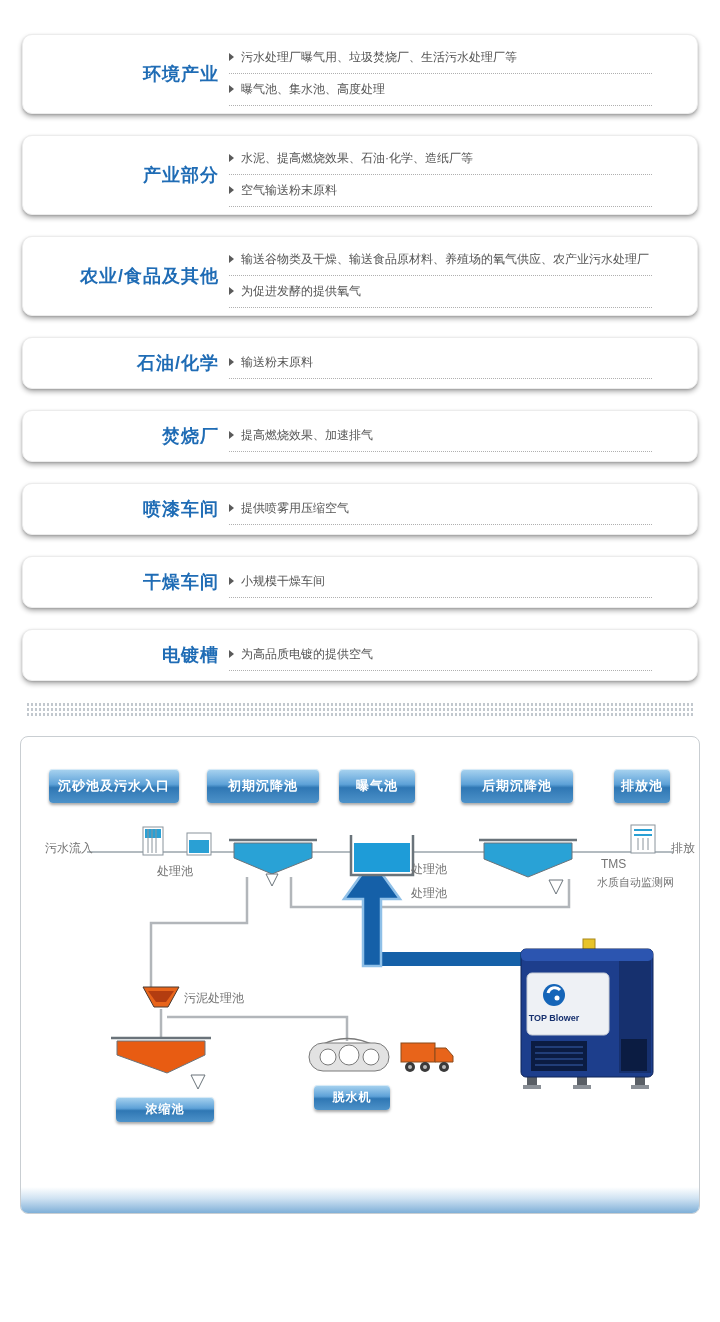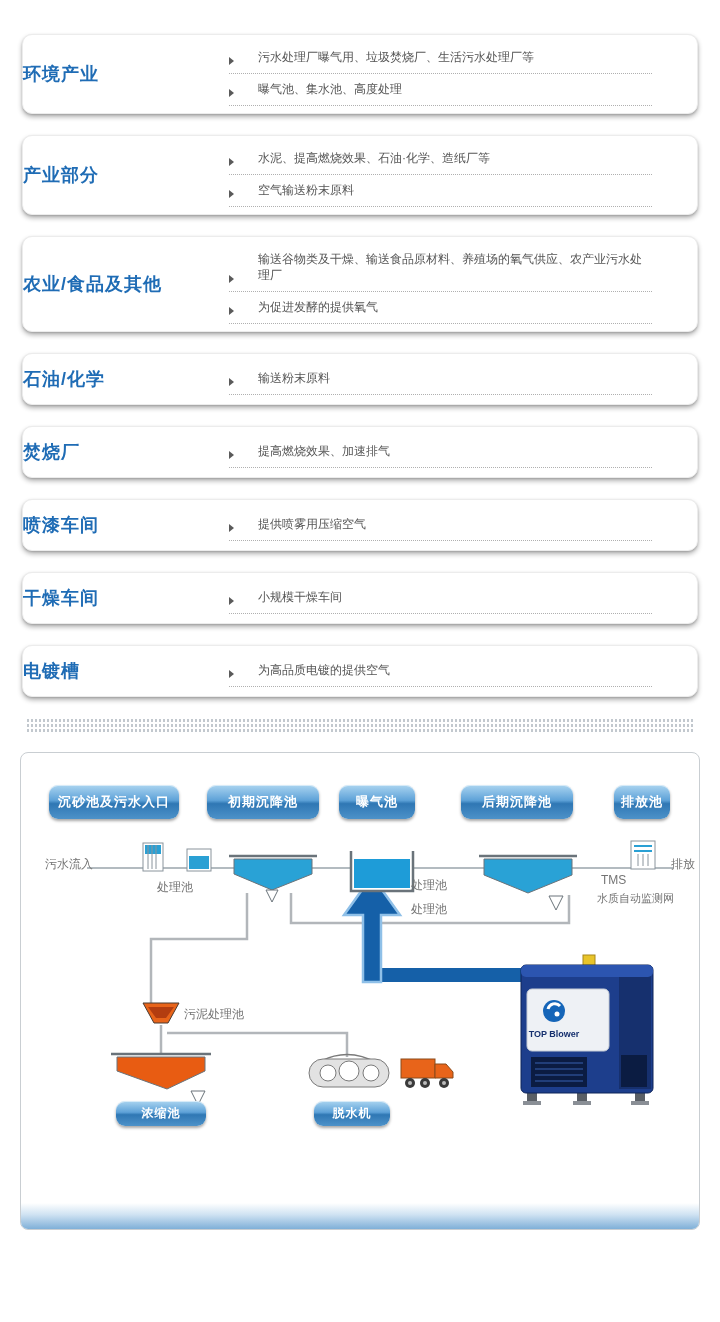--- a/index.html
+++ b/index.html
@@ -16,28 +16,28 @@
     display:flex; align-items:center;
     margin:0 22px 21px 22px;
     min-height:52px;
     background:#fff;
     border:1px solid #ececec;
     border-radius:10px;
     box-shadow:0 3px 5px rgba(0,0,0,0.30), 0 1px 2px rgba(0,0,0,0.15);
   }
   .card-title {
     flex:0 0 196px;
-    text-align:left;
+    text-align:right;
     font-size:18px; font-weight:bold;
     color:#1f6cb5;
     letter-spacing:1px;
   }
   .card-items { flex:1; padding:7px 45px 7px 10px; }
   .item {
-    display:flex; align-items:flex-end; gap:24px;
+    display:flex; align-items:flex-start; gap:7px;
     padding:7px 0 8px 0;
     border-bottom:1px dotted #b0b0b0;
   }
   .arrow {
     margin-top:4px;
     width:0; height:0;
     border-left:5px solid #5a5a5a;
     border-top:4px solid transparent;
     border-bottom:4px solid transparent;
     flex:0 0 auto;
@@ -59,21 +59,21 @@
     height:478px;
     border:1px solid #c9ced2;
     border-radius:8px;
     background:#fff;
     overflow:hidden;
   }
   .diagram-svg { position:absolute; left:0; top:0; width:678px; height:478px; }
   .stage-btn, .mini-btn {
     position:absolute;
     color:#fff; font-weight:bold; text-align:center;
-    border-radius:9px;
+    border-radius:4px;
     background:linear-gradient(180deg,#aad4f0 0%,#5ea2d8 45%,#2f77b4 55%,#4d92c9 100%);
     box-shadow:0 2px 3px rgba(0,0,0,0.35), inset 0 1px 0 rgba(255,255,255,0.55);
     letter-spacing:1px;
     cursor:pointer;
   }
   .stage-btn { top:32px; height:34px; line-height:34px; font-size:13px; }
   .mini-btn  { height:25px; line-height:25px; font-size:12px; }
   .dlabel { position:absolute; font-size:12px; font-weight:normal; color:#737373; white-space:nowrap; }
   .tms-sub { font-size:11px; }
   .diagram-footer {
@@ -293,19 +293,19 @@
 
     <div class="dlabel" style="left:24px;  top:103px">污水流入</div>
     <div class="dlabel" style="left:136px; top:126px">处理池</div>
     <div class="dlabel" style="left:390px; top:124px">处理池</div>
     <div class="dlabel" style="left:390px; top:148px">处理池</div>
     <div class="dlabel" style="left:650px; top:103px">排放</div>
     <div class="dlabel" style="left:580px; top:120px">TMS</div>
     <div class="dlabel tms-sub" style="left:576px; top:138px">水质自动监测网</div>
     <div class="dlabel" style="left:163px; top:253px">污泥处理池</div>
 
-    <div class="mini-btn" style="left:95px;  top:348px; width:90px">浓缩池</div>
+    <div class="mini-btn" style="left:95px;  top:360px; width:98px">浓缩池</div>
     <div class="mini-btn" style="left:293px; top:348px; width:76px">脱水机</div>
 
     <div class="diagram-footer"></div>
   </div>
 
 </div>
 
 </body></html>

